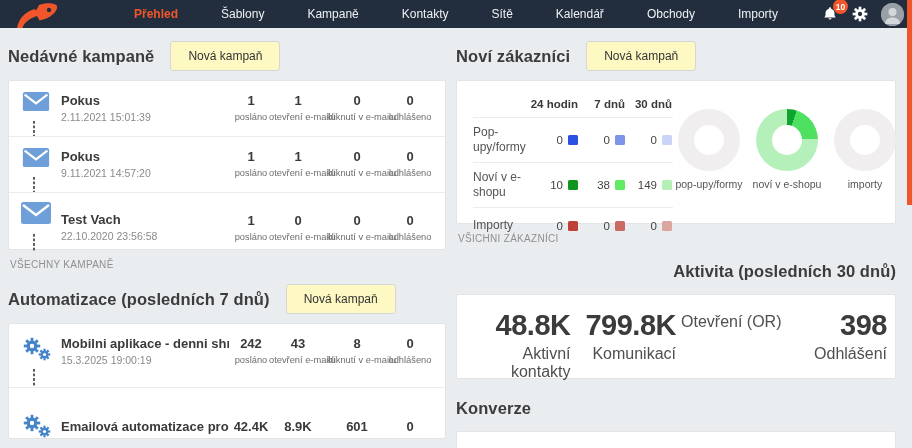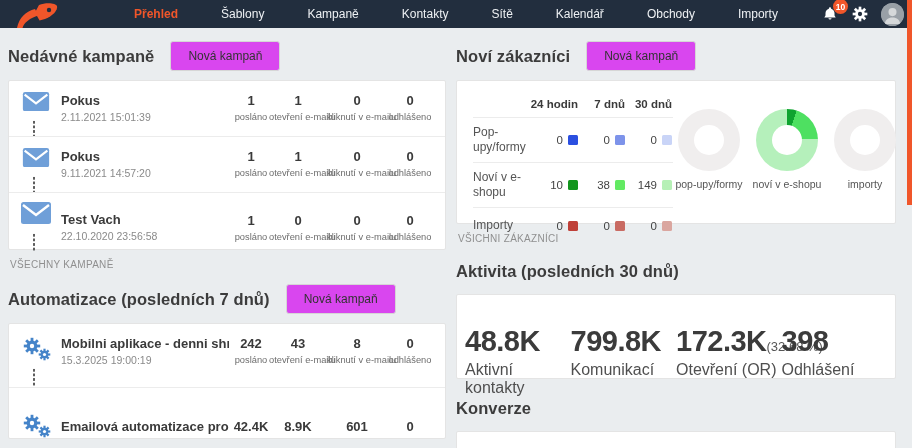--- a/index.html
+++ b/index.html
@@ -16,21 +16,21 @@
   .bell-wrap { position:relative; width:18px; height:18px; }
   .badge { position:absolute; top:-6px; right:-9px; min-width:15px; height:15px; border-radius:8px; background:#f0562a; color:#fff; font-size:8.5px; font-weight:700; display:flex; align-items:center; justify-content:center; padding:0 2px; }
   .avatar { width:23px; height:23px; border-radius:50%; overflow:hidden; background:#99a0a7; }
 
   
   .col-left  { position:absolute; left:8px;   top:28px; width:438px; }
   .col-right { position:absolute; left:456px; top:28px; width:440px; }
 
   .section-head { display:flex; align-items:center; gap:16px; margin:13px 0 9px 0; height:30px; }
   .section-head h2 { font-size:16.5px; font-weight:700; color:#3c3c3c; letter-spacing:0.1px; }
-  .btn { font-size:12px; color:#333; background:#d946ef; border:1px solid #d6d6d6; border-radius:3px; padding:7px 17px; cursor:pointer; white-space:nowrap; }
+  .btn { font-size:12px; color:#333; background:#fef9c3; border:1px solid #d6d6d6; border-radius:3px; padding:7px 17px; cursor:pointer; white-space:nowrap; }
 
   .card { background:#fff; border:1px solid #e4e4e4; border-radius:2px; }
 
   .footer-link { display:inline-block; font-size:10px; color:#8f8f8f; letter-spacing:0.3px; margin:9px 0 4px 2px; cursor:pointer; }
 
   
   .row { display:flex; padding:11px 12px 0 12px; height:56px; border-bottom:1px solid #ececec; }
   .row:last-child { border-bottom:none;align-items:center; }
   .row-icon-col { width:34px; flex:none; display:flex; flex-direction:column; align-items:flex-start; }
   .kebab { width:4px; height:18px; margin:9px 0 0 11px; background-image:radial-gradient(circle,#5d5d5d 1.2px,transparent 1.4px); background-size:4px 4.6px; background-position:center top; cursor:pointer; }
@@ -60,21 +60,21 @@
   .nc-sq { width:10px; height:10px; border-radius:1.5px; flex:none; }
 
   .donuts { display:flex; margin-left:auto; gap:6px; padding-top:15px; }
   .donut-block { width:72px; text-align:center; }
   .donut { width:62px; height:62px; border-radius:50%; margin:0 auto; position:relative; background:#f0eeee; }
   .donut::after { content:''; position:absolute; inset:16px; background:#fff; border-radius:50%; }
   .donut-lbl { font-size:10.5px; color:#555; margin-top:7px; white-space:nowrap; }
 
   
   .act-card { display:flex; padding:15px 8px 0 8px; height:85px; }
-  .act-block { width:25%; text-align:left;margin-top:16px; }
+  .act-block { width:25%; text-align:right; }
   .act-val { font-size:29px; font-weight:700; color:#3b3b3b; letter-spacing:-0.5px; white-space:nowrap; line-height:1.1; }
   .act-suffix { font-size:13px; font-weight:400; color:#555; letter-spacing:0; }
   .act-lbl { font-size:16px; color:#4f4f4f; margin-top:3px; }
 
   
   .conv-card { position:relative; height:120px; }
 
   
   .scrollbar-thumb { position:absolute; right:0; top:0; width:5px; height:205px; background:#f0562a; z-index:9; }
 </style>
@@ -403,35 +403,34 @@
       </div>
       <div class="donut-block">
         <div class="donut" style="background: rgb(240, 238, 238);"></div>
         <div class="donut-lbl">importy</div>
       </div>
     </div>
   </div>
 
   <span class="footer-link">VŠICHNI ZÁKAZNÍCI</span>
 
-  <div class="section-head" style="margin-top:8px; margin-bottom:8px;">
+  <div class="section-head" style="margin-top:8px; margin-bottom:8px;justify-content:flex-end;">
     <h2>Aktivita (posledních 30 dnů)</h2>
   </div>
 
   <div class="card act-card">
     <div class="act-block">
       <div class="act-val">48.8K</div>
       <div class="act-lbl">Aktivní kontakty</div>
     </div>
     <div class="act-block">
       <div class="act-val">799.8K</div>
       <div class="act-lbl">Komunikací</div>
     </div>
     <div class="act-block">
-      <div class="act-val"><span>172.3K</span><span class="act-suffix">(32.68 %)</span></div>
       <div class="act-lbl">Otevření (OR)</div>
     </div>
     <div class="act-block">
       <div class="act-val">398</div>
       <div class="act-lbl">Odhlášení</div>
     </div>
   </div>
 
   <div class="section-head" style="margin-top:14px; margin-bottom:8px;">
     <h2>Konverze</h2>

